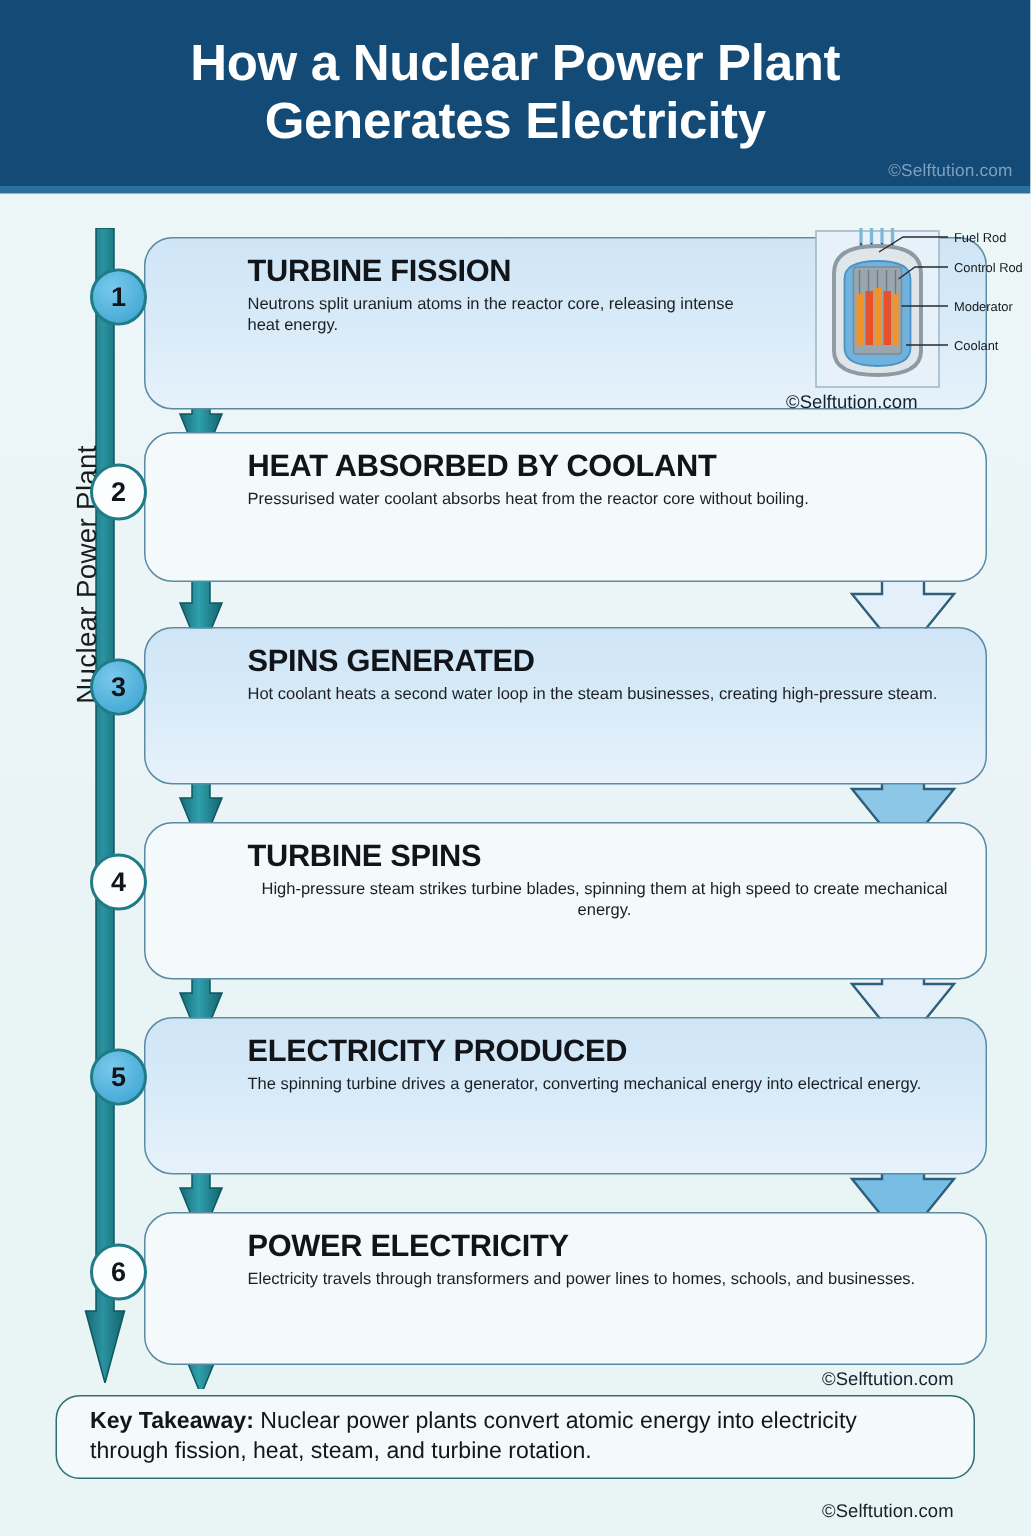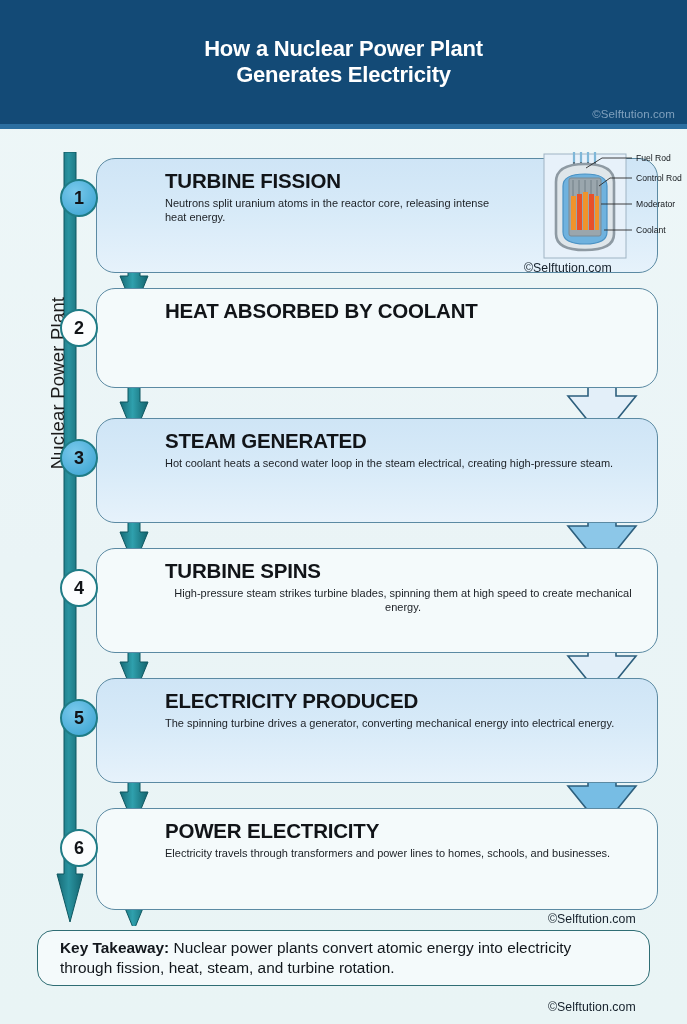--- a/index.html
+++ b/index.html
@@ -11,21 +11,21 @@
   }
   #page { position:relative; width:687px; height:1024px; background:linear-gradient(180deg,#eef7f8 0%,#eaf4f6 55%,#e9f4f5 100%); }
 
   
   .header {
     position:absolute; left:0; top:0; width:687px; height:124px;
     background:#134a76; display:flex; flex-direction:column;
     align-items:center; justify-content:center;
   }
   .header-title {
-    color:#ffffff; font-size:22px; font-weight:bold; line-height:1.16;
+    color:#ffffff; font-size:34px; font-weight:bold; line-height:1.16;
     text-align:center; letter-spacing:-0.2px;
   }
   .header-wm {
     position:absolute; right:12px; bottom:4px;
     color:#7fa0bd; font-size:11.5px; letter-spacing:0.1px;
   }
   .header-rule { position:absolute; left:0; top:124px; width:687px; height:5px; background:#2b6ea0; }
 
   
   .left-arrow { position:absolute; left:56px; top:152px; width:28px; height:770px; }
@@ -147,30 +147,31 @@
       <div class="card-desc" style="width:345px;">Neutrons split uranium atoms in the reactor core, releasing intense heat energy.</div>
     </div>
   </div>
 
   <div class="card plain" style="top:288px;height:100px;">
     <div class="badge fill-white">
       <span>2</span>
     </div>
     <div class="card-body">
       <div class="card-title">HEAT ABSORBED BY COOLANT</div>
+      <div class="card-desc" style="width:462px;">Pressurised water coolant absorbs heat from the reactor core without boiling.</div>
     </div>
   </div>
 
   <div class="card tinted" style="top:418px;height:105px;">
     <div class="badge fill-blue">
       <span>3</span>
     </div>
     <div class="card-body">
-      <div class="card-title">STEAM GENERATED</div>
-      <div class="card-desc" style="width:470px;">Hot coolant heats a second water loop in the steam electrical, creating high-pressure steam.</div>
+      <div class="card-title">SPINS GENERATED</div>
+      <div class="card-desc" style="width:470px;">Hot coolant heats a second water loop in the steam businesses, creating high-pressure steam.</div>
     </div>
   </div>
 
   <div class="card plain" style="top:548px;height:105px;">
     <div class="badge fill-white">
       <span>4</span>
     </div>
     <div class="card-body">
       <div class="card-title">TURBINE SPINS</div>
       <div class="card-desc" style="width:476px;text-align:center;">High-pressure steam strikes turbine blades, spinning them at high speed to create mechanical energy.</div>

